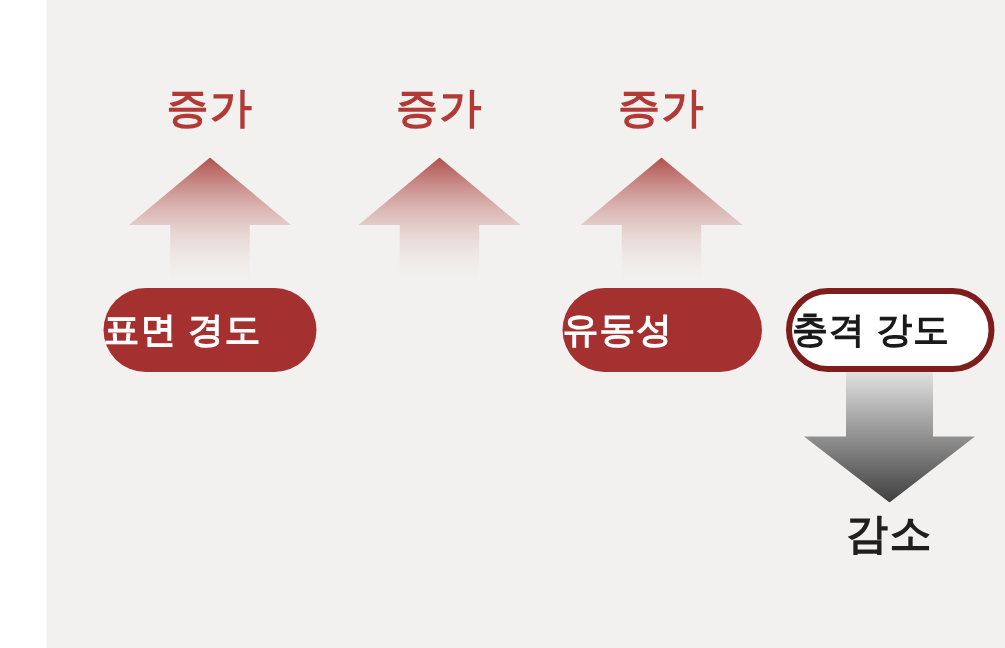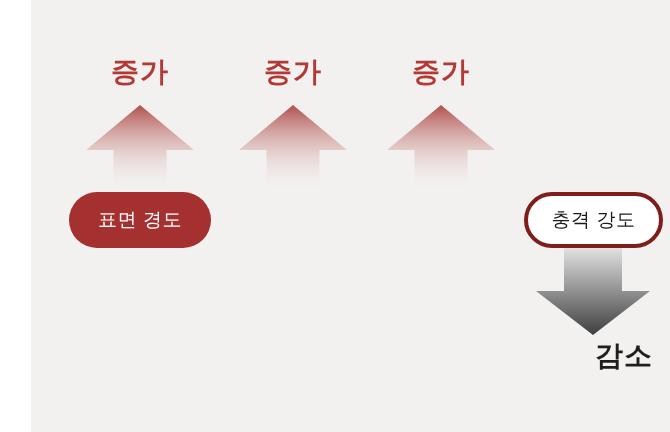--- a/index.html
+++ b/index.html
@@ -18,36 +18,36 @@
   .dir-label {
     position: absolute;
     width: 120px;
     text-align: center;
     font-size: 28px;
     font-weight: bold;
     letter-spacing: 1px;
     line-height: 32px;
   }
   .dir-label.up { color: #b23a36; top: 56px; }
-  .dir-label.down { color: #1f1f1f; top: 340px; text-align: right; }
+  .dir-label.down { color: #1f1f1f; top: 340px; }
   .arrow-svg {
     position: absolute;
     display: block;
     z-index: 1;
   }
   .pill {
     position: absolute;
     top: 192px;
     height: 56px;
     border-radius: 28px;
     display: flex;
     align-items: center;
-    justify-content: center;
-    font-size: 19px;
-    font-weight: normal;
+    justify-content: flex-start;
+    font-size: 24px;
+    font-weight: bold;
     letter-spacing: 0.5px;
     z-index: 2;
     box-sizing: border-box;
   }
   .pill.red {
     background: #a43030;
     color: #ffffff;
   }
   .pill.white {
     background: #ffffff;
@@ -89,20 +89,23 @@
 
   <div class="dir-label up" style="left:202px;">증가</div>
   <svg class="arrow-svg" style="left:208px; top:105px;" width="108" height="87" viewBox="0 0 108 87">
     <polygon points="54,0 108,45 80.5,45 80.5,87 27.5,87 27.5,45 0,45" fill="url(#gradUp)"></polygon>
   </svg>
 
   <div class="dir-label up" style="left:350px;">증가</div>
   <svg class="arrow-svg" style="left:356px; top:105px;" width="108" height="87" viewBox="0 0 108 87">
     <polygon points="54,0 108,45 80.5,45 80.5,87 27.5,87 27.5,45 0,45" fill="url(#gradUp)"></polygon>
   </svg>
+  <div class="pill red" style="left:344px; width:133px;">
+    <span>유동성</span>
+  </div>
 
   <div class="pill white" style="left:493px; width:139px;">
     <span>충격 강도</span>
   </div>
   <svg class="arrow-svg" style="left:505px; top:247px;" width="114" height="88" viewBox="0 0 114 88">
     <polygon points="28,0 86,0 86,44 114,44 57,88 0,44 28,44" fill="url(#gradDown)"></polygon>
   </svg>
   <div class="dir-label down" style="left:502px;">감소</div>
 
 </div>

